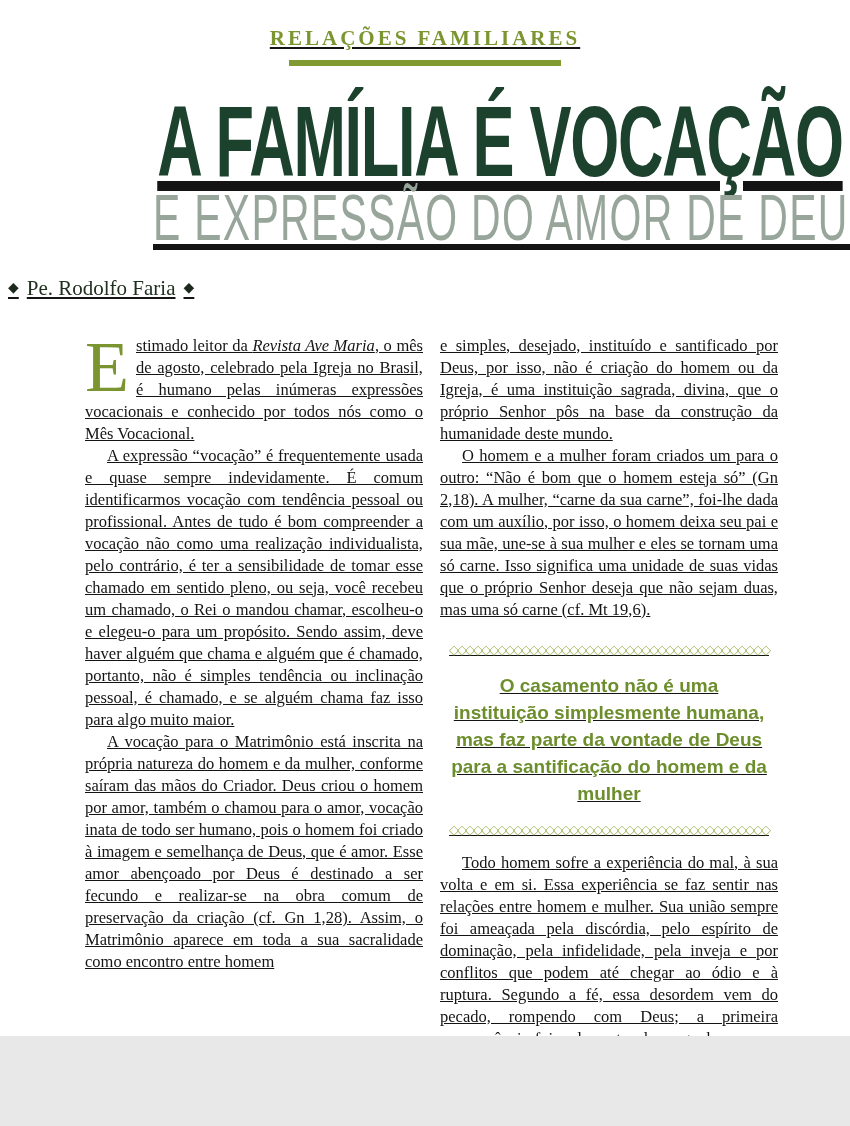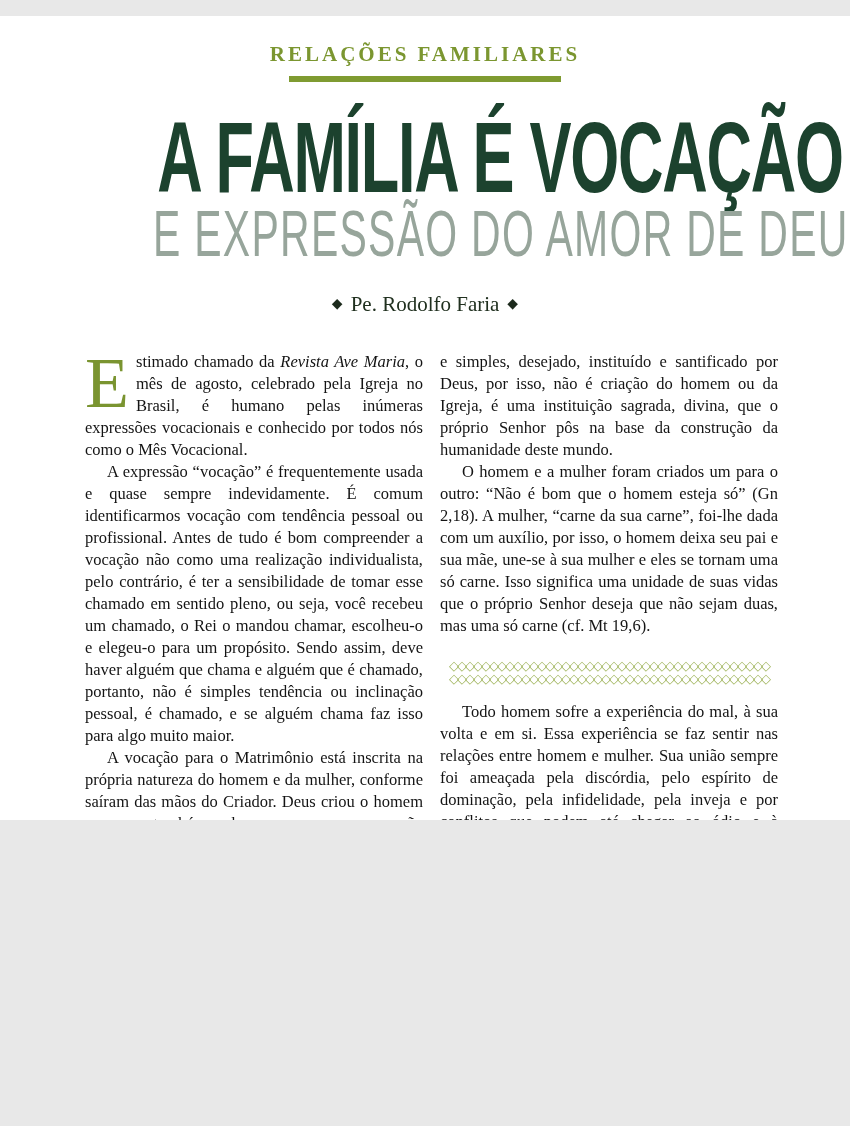--- a/index.html
+++ b/index.html
@@ -1,23 +1,24 @@
 <!DOCTYPE html>
 <html lang="pt-BR"><head>
 <meta charset="utf-8">
 <style>
   html,body{margin:0;padding:0;background:#e8e8e8;}
   .page{
     position:relative;
-    width:850px;height:804px;
-    margin:16px auto;
+    width:850px;height:1036px;
+    margin:0 auto;
     background:#ffffff;
     overflow:hidden;
     font-family:"Liberation Serif", serif;
     color:#141414;
+    text-decoration:underline;
   }
   
   .kicker{
     margin-top:26px;
     text-align:center;
     font-family:"Liberation Serif", serif;
     font-weight:bold;
     font-size:21px;
     letter-spacing:3px;
     color:#7b9630;
@@ -49,21 +50,20 @@
     font-weight:normal;
     font-size:64px;
     line-height:0.9;
     letter-spacing:2px;
     color:#97a59b;
     transform:scaleX(0.64);
     transform-origin:center top;
   }
   .byline{
     margin-top:28px;
-    text-align:center;
     font-size:21px;
     color:#20301f;
   }
   .byline .diamond{font-size:14px;position:relative;top:-3px;padding:0 8px;color:#1c2a1c;}
   
   .article{
     display:flex;
     gap:17px;
     padding:0 72px 0 85px;
     margin-top:34px;
@@ -139,32 +139,33 @@
   <h2 class="subtitle">E EXPRESSÃO DO AMOR DE DEUS</h2>
 
   <div class="byline">
     <span class="diamond">◆</span><span>Pe. Rodolfo Faria</span><span class="diamond">◆</span>
   </div>
 
   <div class="article">
 
     <div class="col">
       <p class="noindent">
-        <span class="dropcap">E</span><span>stimado chamado da </span><i>Revista Ave Maria</i><span>, o mês de agosto, celebrado pela Igreja no Brasil, é humano pelas inúmeras expressões vocacionais e conhecido por todos nós como o Mês Vocacional.</span>
+        <span class="dropcap">E</span><span>stimado leitor da </span><i>Revista Ave Maria</i><span>, o mês de agosto, celebrado pela Igreja no Brasil, é humano pelas inúmeras expressões vocacionais e conhecido por todos nós como o Mês Vocacional.</span>
       </p>
       <p>A expressão “vocação” é frequentemente usada e quase sempre indevidamente. É comum identificarmos vocação com tendência pessoal ou profissional. Antes de tudo é bom compreender a vocação não como uma realização individualista, pelo contrário, é ter a sensibilidade de tomar esse chamado em sentido pleno, ou seja, você recebeu um chamado, o Rei o mandou chamar, escolheu-o e elegeu-o para um propósito. Sendo assim, deve haver alguém que chama e alguém que é chamado, portanto, não é simples tendência ou inclinação pessoal, é chamado, e se alguém chama faz isso para algo muito maior.</p>
       <p>A vocação para o Matrimônio está inscrita na própria natureza do homem e da mulher, conforme saíram das mãos do Criador. Deus criou o homem por amor, também o chamou para o amor, vocação inata de todo ser humano, pois o homem foi criado à imagem e semelhança de Deus, que é amor. Esse amor abençoado por Deus é destinado a ser fecundo e realizar-se na obra comum de preservação da criação (cf. Gn 1,28). Assim, o Matrimônio aparece em toda a sua sacralidade como encontro entre homem</p>
     </div>
 
     <div class="col">
       <p class="noindent">e simples, desejado, instituído e santificado por Deus, por isso, não é criação do homem ou da Igreja, é uma instituição sagrada, divina, que o próprio Senhor pôs na base da construção da humanidade deste mundo.</p>
       <p>O homem e a mulher foram criados um para o outro: “Não é bom que o homem esteja só” (Gn 2,18). A mulher, “carne da sua carne”, foi-lhe dada com um auxílio, por isso, o homem deixa seu pai e sua mãe, une-se à sua mulher e eles se tornam uma só carne. Isso significa uma unidade de suas vidas que o próprio Senhor deseja que não sejam duas, mas uma só carne (cf. Mt 19,6).</p>
 
       <div class="quote-block">
         <div class="diamond-divider">◇◇◇◇◇◇◇◇◇◇◇◇◇◇◇◇◇◇◇◇◇◇◇◇◇◇◇◇◇◇◇◇◇◇◇◇◇◇◇◇</div>
+        <div class="quote-text">O casamento não é uma instituição simplesmente humana, mas faz parte da vontade de Deus para a santificação do homem e da mulher</div>
         <div class="diamond-divider">◇◇◇◇◇◇◇◇◇◇◇◇◇◇◇◇◇◇◇◇◇◇◇◇◇◇◇◇◇◇◇◇◇◇◇◇◇◇◇◇</div>
       </div>
 
       <p>Todo homem sofre a experiência do mal, à sua volta e em si. Essa experiência se faz sentir nas relações entre homem e mulher. Sua união sempre foi ameaçada pela discórdia, pelo espírito de dominação, pela infidelidade, pela inveja e por conflitos que podem até chegar ao ódio e à ruptura. Segundo a fé, essa desordem vem do pecado, rompendo com Deus; a primeira consequência foi o despertar da vergonha por sua própria nudez (cf. Gn 3,7), que é sinal concreto da desordem introduzida pelo pecado. Outro sinal da desarmonia foi a acusação mútua (cf. Gn 3,12). Assim, a relação marido e mulher foi golpeada naquilo que deveria constituir o seu fundamento: a unidade e o dom de si.</p>
     </div>
 
   </div>
 
   <div class="footer-rule"></div>
   <div class="footer">

